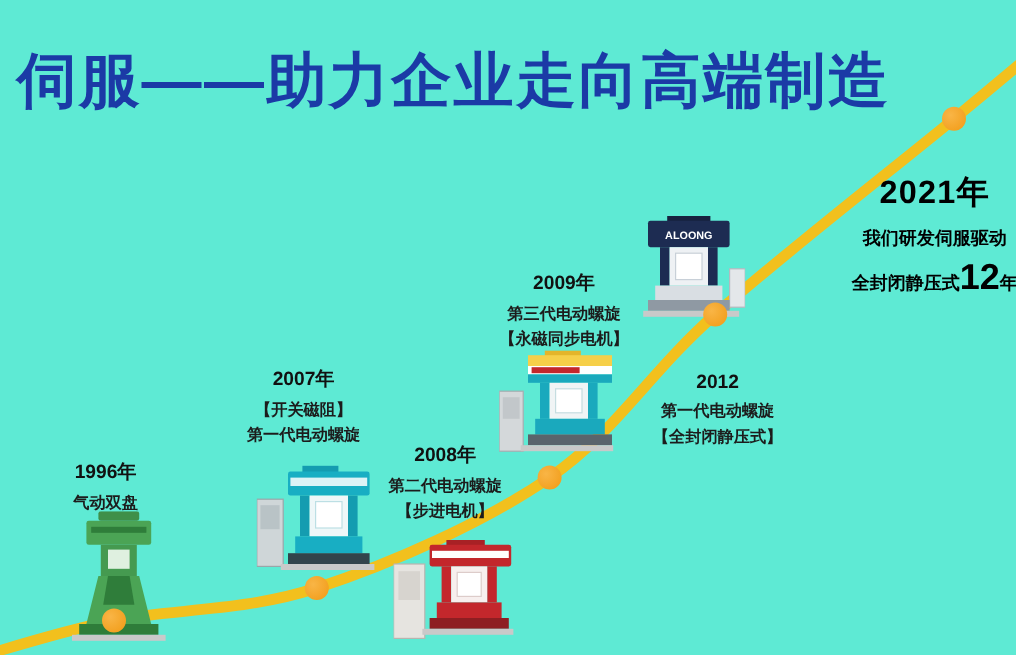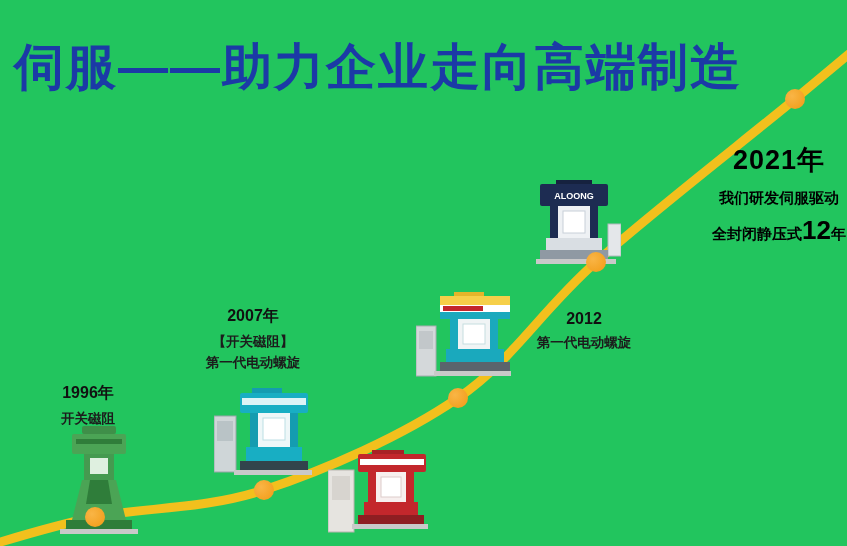--- a/index.html
+++ b/index.html
@@ -1,40 +1,40 @@
 <!DOCTYPE html>
 <html><head>
 <meta charset="utf-8">
 <style>
   * { margin:0; padding:0; box-sizing:border-box; }
   html,body { background:#e9e9e9; }
   body { font-family:"Liberation Sans","DejaVu Sans",sans-serif; }
   .stage {
     position:relative; width:847px; height:546px;
-    background:#22c55e; overflow:hidden; margin:0 auto;
+    background:#5eead4; overflow:hidden; margin:0 auto;
   }
   .title {
     position:absolute; left:14px; top:42px;
     font-size:50px; font-weight:bold; color:#1b3aa6;
     letter-spacing:2px; line-height:1; white-space:nowrap;
   }
   .curve-svg { position:absolute; left:0; top:0; width:847px; height:546px; }
   .dot {
     position:absolute; width:20px; height:20px; border-radius:50%;
     background:radial-gradient(circle at 35% 35%, #f9b546, #f19a14);
   }
   .machine { position:absolute; }
   .milestone { position:absolute; text-align:center; color:#111; }
   .milestone .year { font-size:16px; font-weight:bold; margin-bottom:4px; }
   .milestone .line { font-size:13.5px; font-weight:bold; line-height:21px; color:#1c1c1c; }
   .final-block { position:absolute; text-align:center; color:#000; }
   .final-year { font-size:27px; font-weight:bold; letter-spacing:1px; }
   .final-line1 { font-size:15px; font-weight:bold; margin-top:11px; }
   .final-line2 { font-size:15px; font-weight:bold; margin-top:7px; }
-  .final-line2 .big { font-size:26px; font-weight:bold; }
+  .final-line2 .big { font-size:30px; font-weight:bold; }
 </style>
 </head>
 <body>
 
 <div class="stage">
 
   <svg class="curve-svg" viewBox="0 0 847 546">
     <path d="M -20 548
              C -0.8 542.8, 47.7 526.7, 95 517
              C 142.3 507.3, 203.5 509.8, 264 490
@@ -120,34 +120,45 @@
   </svg>
 
   <div class="dot" style="left:85px;top:507px"></div>
   <div class="dot" style="left:254px;top:480px"></div>
   <div class="dot" style="left:448px;top:388px"></div>
   <div class="dot" style="left:586px;top:252px"></div>
   <div class="dot" style="left:785px;top:89px"></div>
 
   <div class="milestone" style="left:28px;top:383px;width:120px">
     <div class="year">1996年</div>
-    <div class="line">开关磁阻</div>
+    <div class="line">气动双盘</div>
   </div>
 
   <div class="milestone" style="left:193px;top:306px;width:120px">
     <div class="year">2007年</div>
     <div class="line">【开关磁阻】</div>
     <div class="line">第一代电动螺旋</div>
   </div>
 
+  <div class="milestone" style="left:306px;top:369px;width:130px">
+    <div class="year">2008年</div>
+    <div class="line">第二代电动螺旋</div>
+    <div class="line">【步进电机】</div>
+  </div>
 
+  <div class="milestone" style="left:402px;top:226px;width:136px">
+    <div class="year">2009年</div>
+    <div class="line">第三代电动螺旋</div>
+    <div class="line">【永磁同步电机】</div>
+  </div>
 
-  <div class="milestone" style="left:516px;top:310px;width:136px">
+  <div class="milestone" style="left:530px;top:310px;width:136px">
     <div class="year">2012</div>
     <div class="line">第一代电动螺旋</div>
+    <div class="line">【全封闭静压式】</div>
   </div>
 
   <div class="final-block" style="left:702px;top:142px;width:154px">
     <div class="final-year">2021年</div>
     <div class="final-line1">我们研发伺服驱动</div>
     <div class="final-line2"><span>全封闭静压式</span><span class="big">12</span><span>年</span></div>
   </div>
 
 </div>
 

